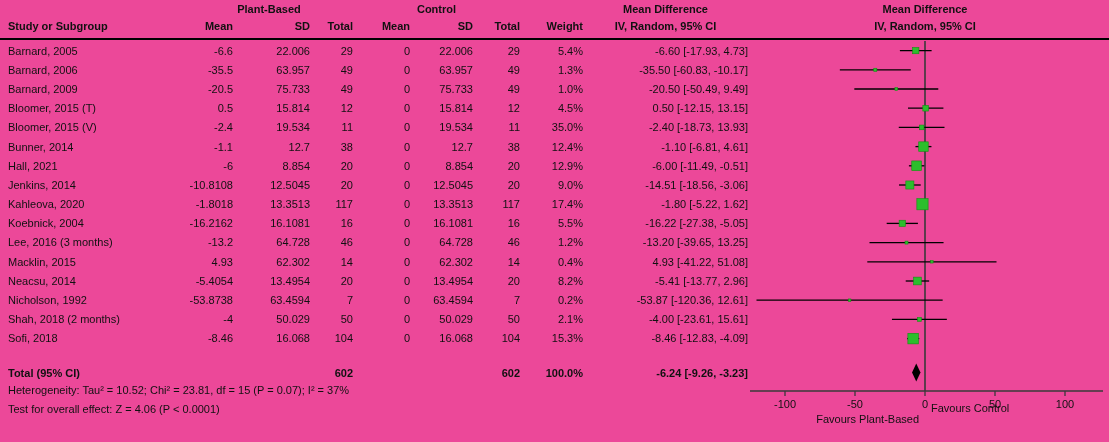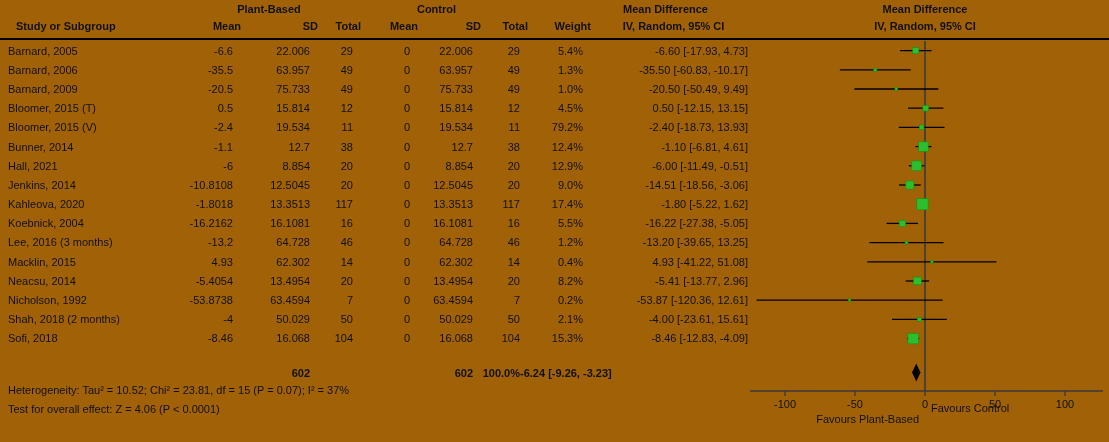--- a/index.html
+++ b/index.html
@@ -1,28 +1,28 @@
 <!DOCTYPE html>
 <html><head>
 <meta charset="utf-8">
 <style>
   html,body{margin:0;padding:0;background:#fff;}
   #canvas{
-    position:relative;width:1109px;height:442px;background:#a16207;
+    position:relative;width:1109px;height:442px;background:#ec4899;
     font-family:"Liberation Sans",sans-serif;font-size:11px;color:#111;
     overflow:hidden;
   }
   .grid{display:grid;grid-template-columns:185px 48px 77px 43px 57px 63px 47px 63px 165px;}
   .c-study{text-align:left;padding-left:8px;white-space:nowrap;}
   .c-num{text-align:right;white-space:nowrap;}
   .c-ci{text-align:right;white-space:nowrap;}
   .c-center{text-align:center;white-space:nowrap;}
   .bold{font-weight:bold;}
   #group-header{position:absolute;left:0;top:3px;width:748px;}
-  #col-header{position:absolute;left:0;top:20px;width:748px;margin-left:8px;}
+  #col-header{position:absolute;left:0;top:20px;width:748px;}
   #header-rule{position:absolute;left:0;top:38px;width:1109px;height:2px;background:#000;}
   #plot-md-title{position:absolute;left:775px;top:3px;width:300px;text-align:center;font-weight:bold;}
   #plot-md-sub{position:absolute;left:775px;top:20px;width:300px;text-align:center;font-weight:bold;}
   #rows{position:absolute;left:0;top:41px;width:748px;}
   #rows .row{height:19.2px;display:grid;grid-template-columns:185px 48px 77px 43px 57px 63px 47px 63px 165px;align-items:center;}
   #total-row{position:absolute;left:0;top:363px;width:748px;align-items:center;height:19px;font-weight:bold;}
   #het-line{position:absolute;left:8px;top:384px;white-space:nowrap;text-align:center;}
   #test-line{position:absolute;left:8px;top:403px;white-space:nowrap;}
   #favours-left{position:absolute;left:753px;top:413px;width:166px;text-align:right;white-space:nowrap;}
   #favours-right{position:absolute;left:931px;top:402px;width:175px;text-align:left;white-space:nowrap;}
@@ -104,21 +104,21 @@
         <div class="c-ci">0.50 [-12.15, 13.15]</div>
       </div>
       <div class="row">
         <div class="c-study">Bloomer, 2015 (V)</div>
         <div class="c-num">-2.4</div>
         <div class="c-num">19.534</div>
         <div class="c-num">11</div>
         <div class="c-num">0</div>
         <div class="c-num">19.534</div>
         <div class="c-num">11</div>
-        <div class="c-num">79.2%</div>
+        <div class="c-num">35.0%</div>
         <div class="c-ci">-2.40 [-18.73, 13.93]</div>
       </div>
       <div class="row">
         <div class="c-study">Bunner, 2014</div>
         <div class="c-num">-1.1</div>
         <div class="c-num">12.7</div>
         <div class="c-num">38</div>
         <div class="c-num">0</div>
         <div class="c-num">12.7</div>
         <div class="c-num">38</div>
@@ -231,20 +231,21 @@
         <div class="c-num">104</div>
         <div class="c-num">0</div>
         <div class="c-num">16.068</div>
         <div class="c-num">104</div>
         <div class="c-num">15.3%</div>
         <div class="c-ci">-8.46 [-12.83, -4.09]</div>
       </div>
     </div>
 
   <div id="total-row" class="grid">
+    <div class="c-study">Total (95% CI)</div>
     <div></div>
     <div></div>
     <div class="c-num">602</div>
     <div></div>
     <div></div>
     <div class="c-num">602</div>
     <div class="c-num">100.0%</div>
     <div class="c-ci">-6.24 [-9.26, -3.23]</div>
   </div>
 

